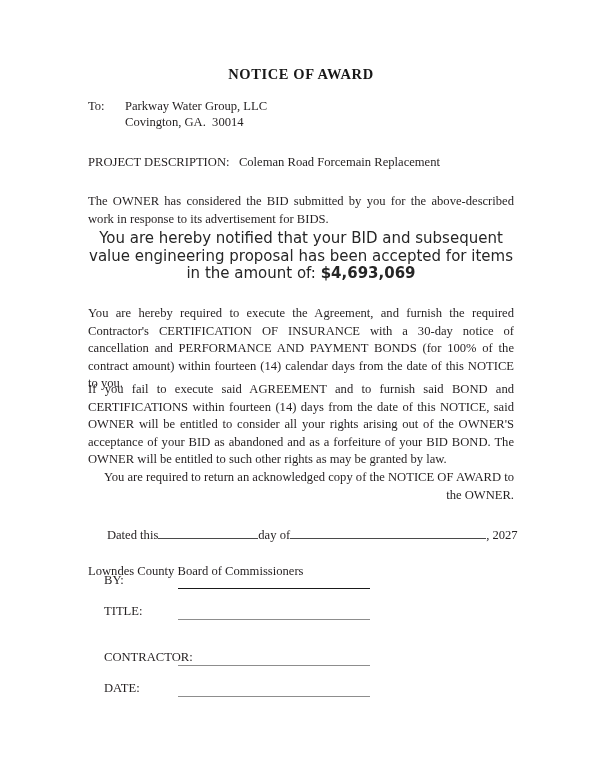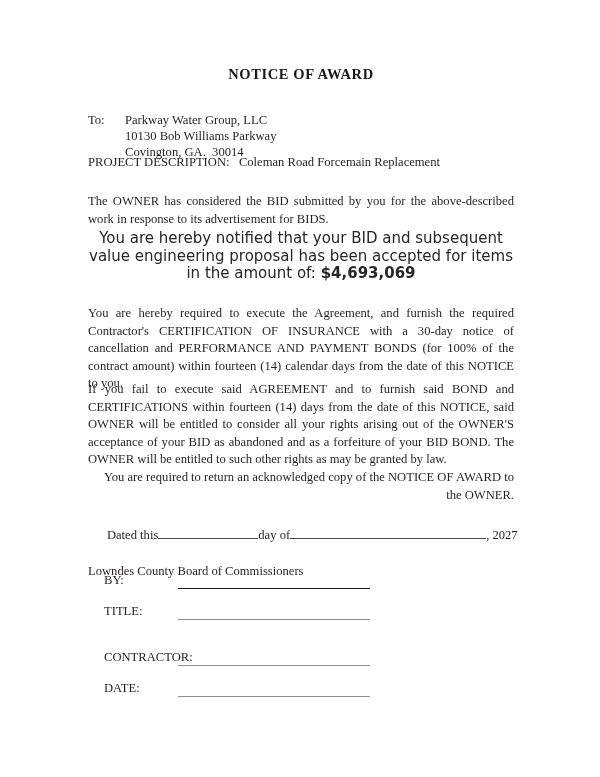--- a/index.html
+++ b/index.html
@@ -49,21 +49,20 @@
   .to-block {
     position: absolute;
     left: 0;
     top: 98px;
     width: 426px;
     font-size: 12.6px;
     line-height: 16.2px;
   }
   .to-row {
     display: flex;
-    margin-top: 14px;
   }
   .to-label {
     width: 37px;
     flex: 0 0 37px;
   }
   .to-lines {
     flex: 1 1 auto;
   }
   .to-line {
     display: block;
@@ -177,21 +176,20 @@
 <div class="page">
   <div class="doc-body">
 
     <div class="doc-title">NOTICE OF AWARD</div>
 
     <div class="to-block">
       <div class="to-row">
         <div class="to-label">To:</div>
         <div class="to-lines">
           <span class="to-line">Parkway Water Group, LLC</span>
-          <span class="to-line">10130 Bob Williams Parkway</span>
           <span class="to-line">Covington, GA.  30014</span>
         </div>
       </div>
     </div>
 
     <div class="project-desc">PROJECT DESCRIPTION:   Coleman Road Forcemain Replacement</div>
 
     <div class="para para-owner-bid">The OWNER has considered the BID submitted by you for the above-described work in response to its advertisement for BIDS.</div>
 
     <div class="para para-accepted">

